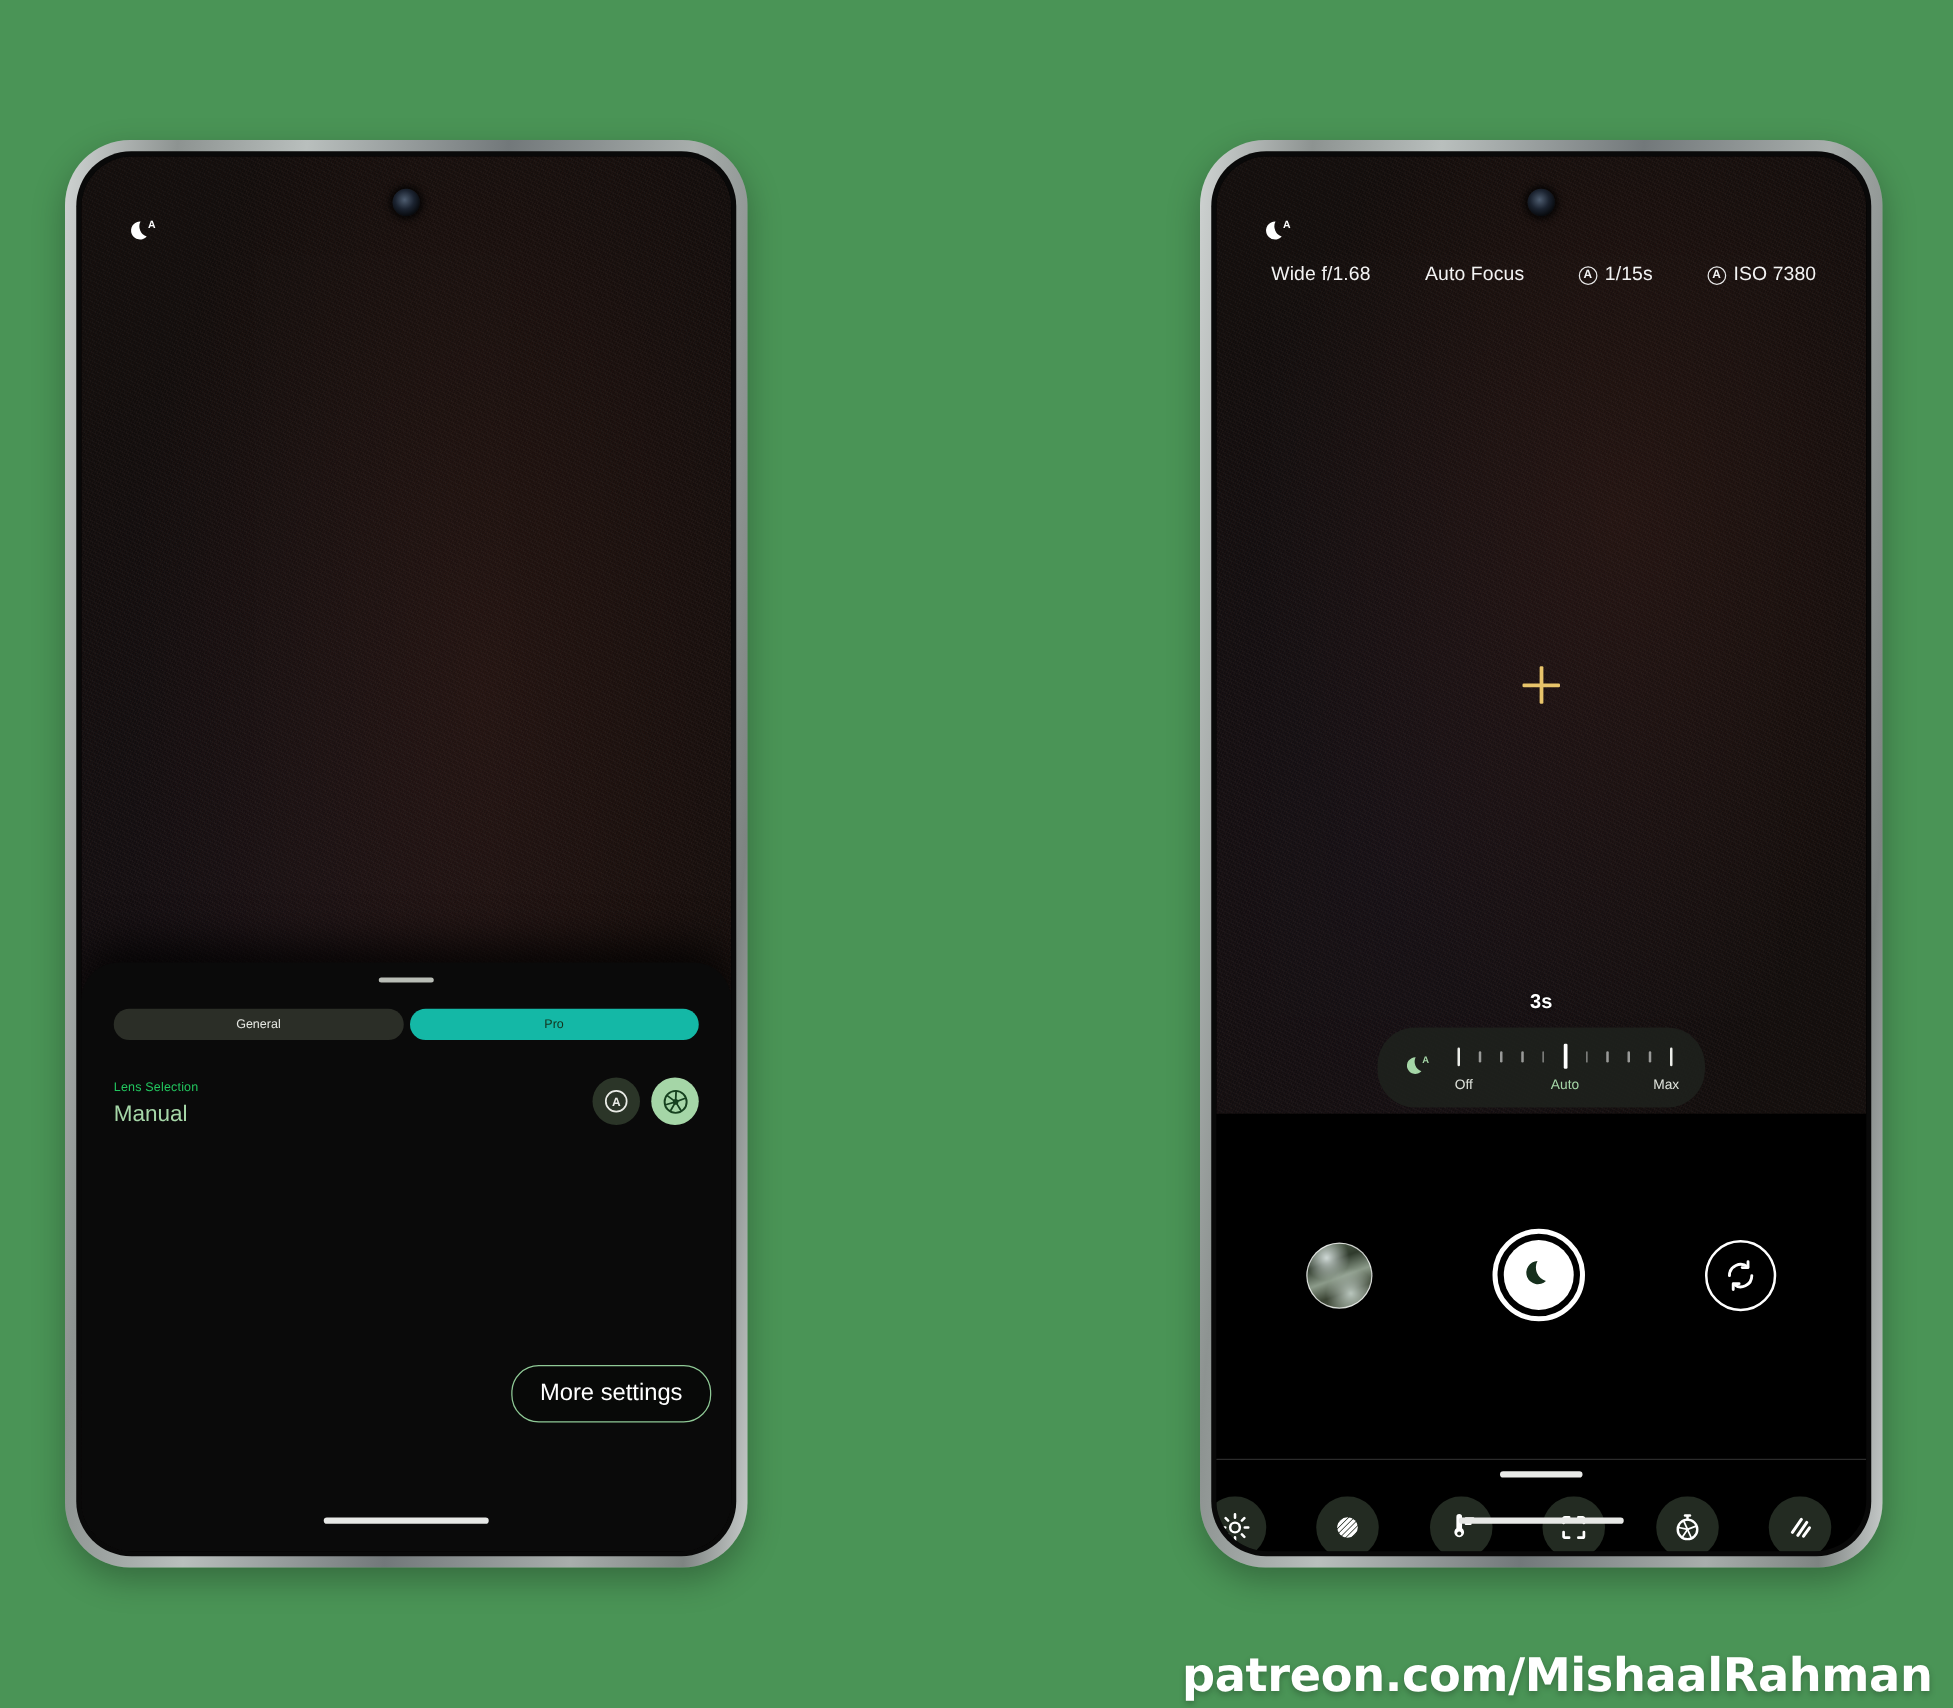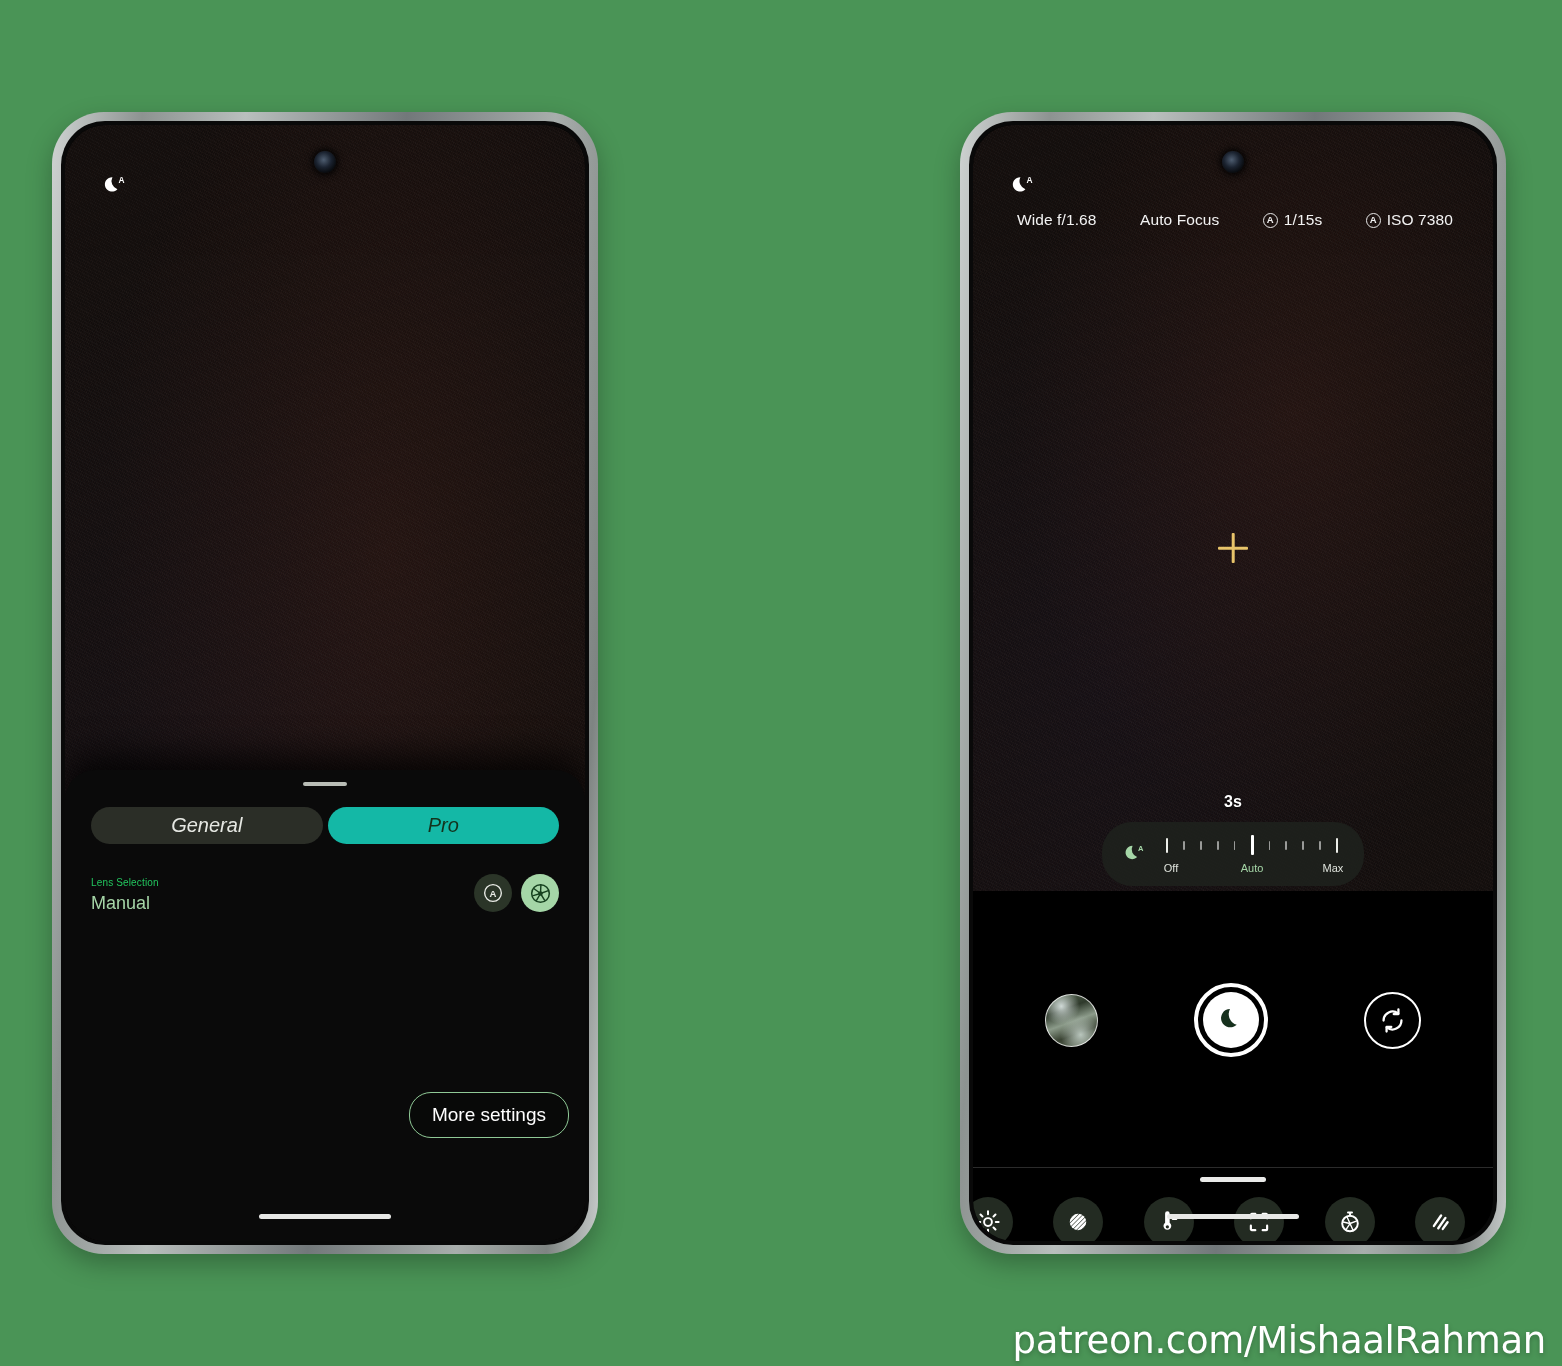--- a/index.html
+++ b/index.html
@@ -442,27 +442,26 @@
     color: #f4f5f2;
     letter-spacing: 0.15px;
   }
   .segmented {
     display: flex;
     gap: 5px;
     margin-top: 21px;
   }
   .seg {
     flex: 1;
-    height: 37px;
+    height: 25px;
     border-radius: 20px;
     display: flex;
     align-items: center;
     justify-content: center;
-    font-size: 20px;
-    font-style: italic;
+    font-size: 10px;
   }
   .seg.inactive { background: #2b2e27; color: #e6e8e3; }
   .seg.active   { background: #14b8a6; color: #14321c; }
 
   .lens-block {
     margin-top: 30px;
     display: flex;
     align-items: flex-end;
     justify-content: space-between;
   }
@@ -494,21 +493,21 @@
     background: rgba(8,10,8,0.55);
     white-space: nowrap;
   }
 
   
   .watermark {
     position: absolute;
     right: 16px;
     bottom: 4px;
     font-size: 37px;
-    font-weight: 400;
+    font-weight: 700;
     color: #ffffff;
     letter-spacing: -0.3px;
     text-shadow: 0 2px 5px rgba(0,0,0,0.25);
     font-family: "DejaVu Sans", sans-serif;
   }
 </style>
 </head>
 <body>
 
 <div class="phone" id="phone-left">

